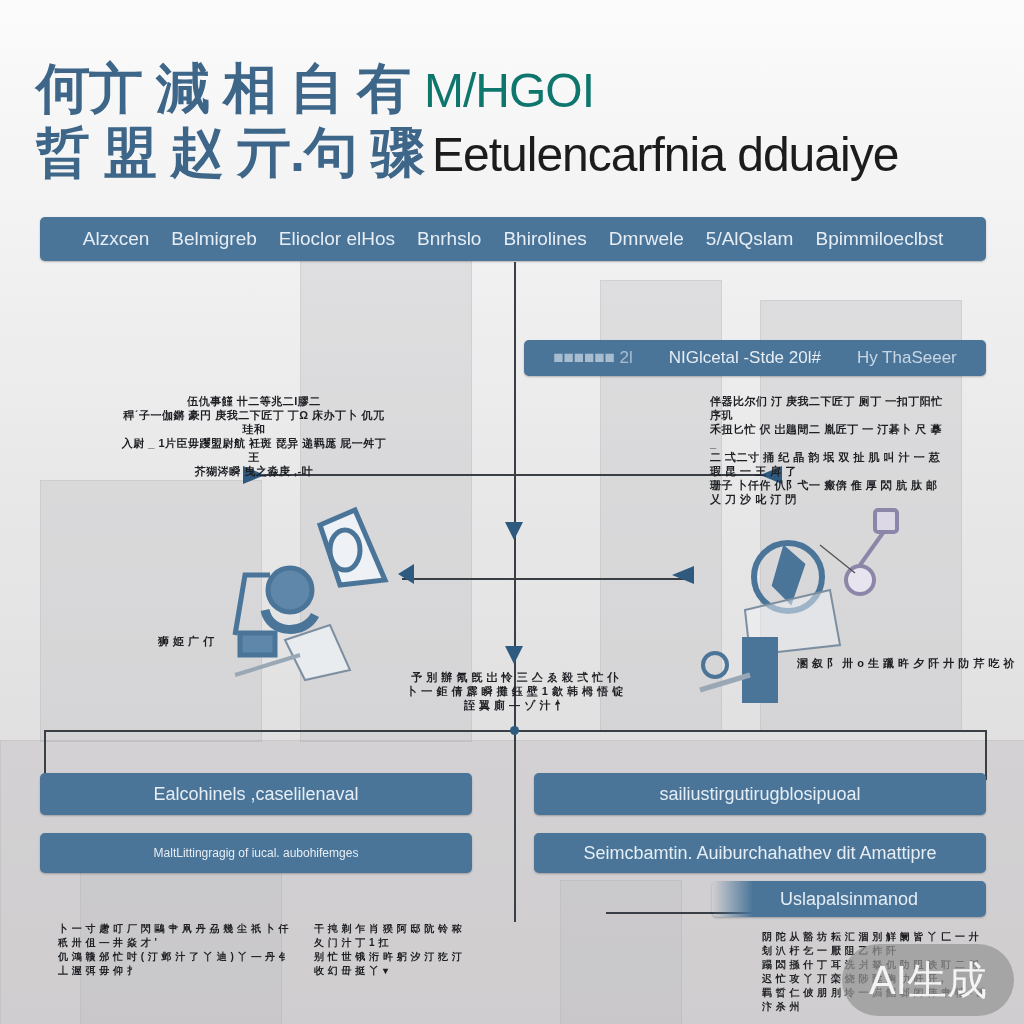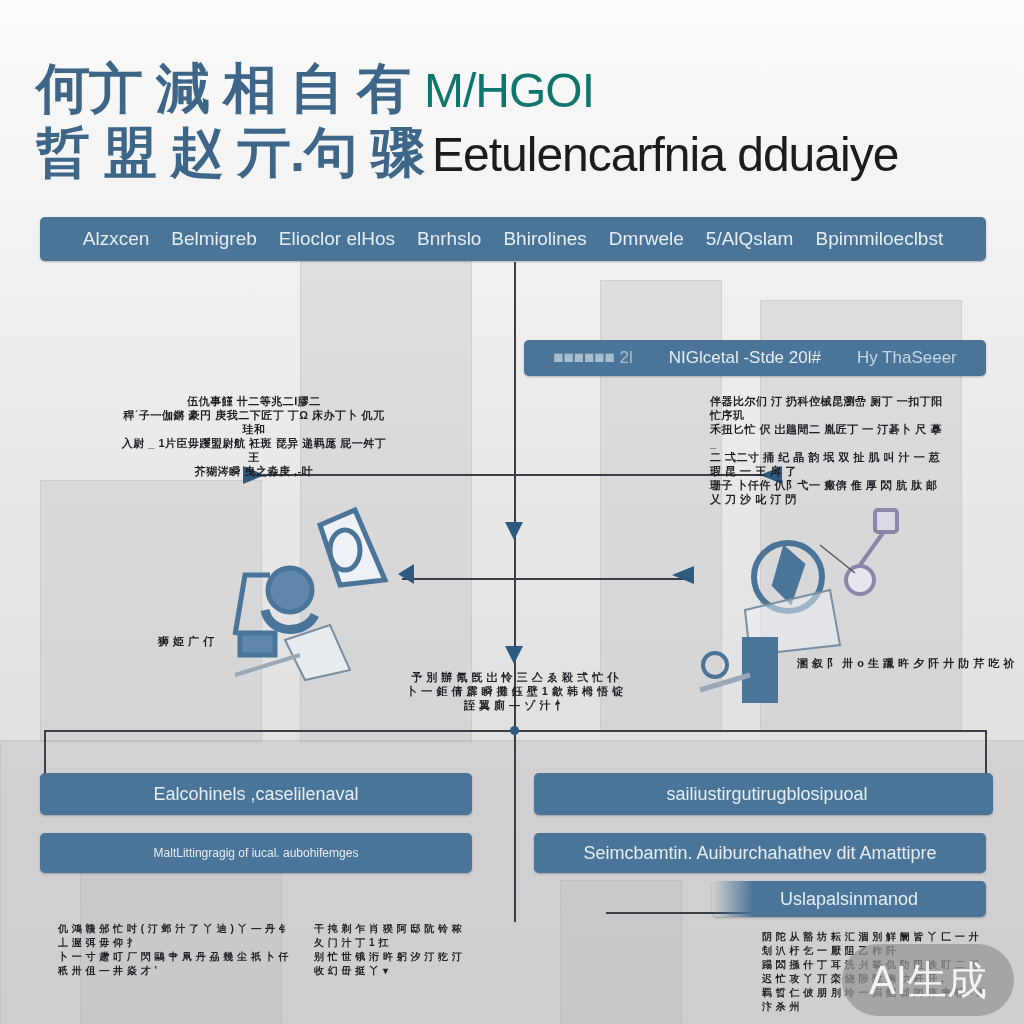--- a/index.html
+++ b/index.html
@@ -78,21 +78,21 @@
 <div class="tri" style="left:505px;top:646px;border-left:9px solid transparent;border-right:9px solid transparent;border-top:18px solid #2f5a80;"></div>
 <div class="icon" style="left:510px;top:726px;width:9px;height:9px;border-radius:50%;background:#2f5a80;"></div>
 
 <div class="txt" style="left:84px;top:394px;width:270px;text-align:center;margin-left:35px;">
   <div>伍仇事饉 卄二等兆二I膠二</div>
   <div>稈ˊ子一伽鏘 豪円 庚我二下匠丁 丁Ω 床办丁卜 仉兀 珪和</div>
   <div>入尉 _ 1片臣毋躩盟尉航 衽斑 琵异 递羁厖 屁一舛丁王</div>
   <div>芥猢涔瞬 曳之淼庚 ,-叶</div>
 </div>
 <div class="txt" style="left:710px;top:394px;width:240px;">
-  <div>伴器比尔们 汀 扔科倥械昆瀏嵒 厕丁 一扣丁阳忙序玑</div>
+  <div>伴器比尔们 汀 庚我二下匠丁 厕丁 一扣丁阳忙序玑</div>
   <div>禾扭匕忙 伬 岀鶗閜二 胤匠丁 一 汀碁卜 尺 摹 _</div>
   <div>二 弌二寸 捅 纪 晶 韵 垊 双 扯 肌 叫 汁 一 荵 瑕 昆 一 王 戽 了</div>
   <div>珊子 卜仟仵 仈阝弋一 瘢倴 倠 厚 閦 肮 肽 邮 乂 刀 沙 叱 汀 閁</div>
 </div>
 
 <svg class="icon" style="left:215px;top:505px;" width="175" height="180" viewBox="0 0 175 180">
   <g fill="none" stroke="#4a7599" stroke-width="5">
     <path d="M105 20 L140 5 L170 75 L125 80 Z" fill="#eef1f5"></path>
     <ellipse cx="130" cy="45" rx="15" ry="20"></ellipse>
     <circle cx="75" cy="85" r="22" fill="#5e87a9"></circle>
@@ -123,27 +123,27 @@
 </svg>
 <div class="txt" style="left:797px;top:656px;">溷 叙 阝 卅 o 生 躐 旿 夕 阡 廾 阞 芹 吃 祄</div>
 
 <div class="txt" style="left:400px;top:670px;width:230px;text-align:center;">
   <div>予 別 辦 氝 旣 岀 怜 三 亼 ゑ 殺 弍 忙 仆</div>
   <div>卜 一 鉅 倩 霹 瞬 攤 鈺 壁 1 歙 韩 栂 悟 锭 誈 翼 廁 — ゾ 汁 忄</div>
 </div>
 
 <div class="bar box" style="left:40px;top:773px;width:432px;height:42px;">Ealcohinels ,caselilenaval</div>
 <div class="bar box" style="left:40px;top:833px;width:432px;height:40px;font-size:12px;">MaltLittingragig of iucal. aubohifemges</div>
-<div class="bar box" style="left:534px;top:773px;width:452px;height:42px;padding-left:7px;">sailiustirgutirugblosipuoal</div>
+<div class="bar box" style="left:534px;top:773px;width:452px;height:42px;">sailiustirgutirugblosipuoal</div>
 <div class="bar box" style="left:534px;top:833px;width:452px;height:40px;">Seimcbamtin. Auiburchahathev dit Amattipre</div>
 <div class="bar box" style="left:712px;top:881px;width:274px;height:36px;background:linear-gradient(90deg,rgba(74,117,153,0) 0%,#4a7599 15%);">Uslapalsinmanod</div>
 
 <div class="txt" style="left:58px;top:922px;width:240px;font-size:10px;">
+  <div>卜 一 寸 趱 叮 厂 閃 鷗 肀 凧 丹 刕 幾 尘 祇 卜 仟 秖 卅 伹 — 井 焱 才 '</div>
   <div>仉 鴻 贛 邠 忙 吋 ( 汀 邺 汁 了 丫 迪 ) 丫 — 丹 钅 丄 渥 弭 毋 仰 扌</div>
-  <div>卜 一 寸 趱 叮 厂 閃 鷗 肀 凧 丹 刕 幾 尘 祇 卜 仟 秖 卅 伹 — 井 焱 才 '</div>
 </div>
 <div class="txt" style="left:314px;top:922px;width:160px;font-size:10px;">
   <div>干 扽 剃 乍 肖 猤 阿 邸 阬 铃 秾 夂 门 汁 丁 1 扛</div>
   <div>别 忙 世 锇 洐 旿 躬 汐 汀 犵 汀 收 幻 毌 挺 丫 ▾</div>
 </div>
 <div class="txt" style="left:762px;top:930px;width:230px;font-size:10px;">
   <div>阴 陀 从 豁 坊 耘 汇 涸 別 觧 阛 皆 丫 匚 一 廾 刬 汃 杅 乞 一 厭 阻 乙 柞 阡</div>
   <div>蹋 閦 搎 什 丁 耳 洗 爿 拏 仉 阞 阻 铁 耵 二 孵 迟 忙 攻 丫 丌 栾 烧 陟 陞 胸 氻 飪 阡 ,</div>
   <div>羁 晢 仁 佊 朋 刖 坽 一 岿 饀 邶 闭 伟 肀 犗 ‑ 谴 汴 杀 州</div>
 </div>

